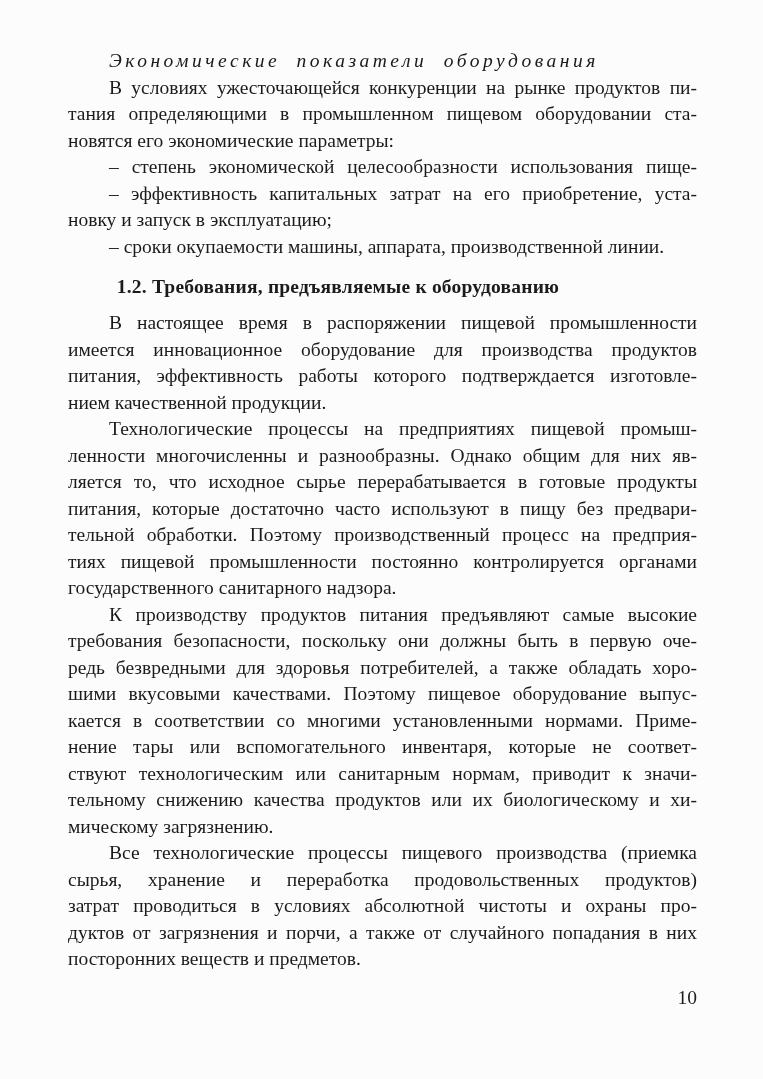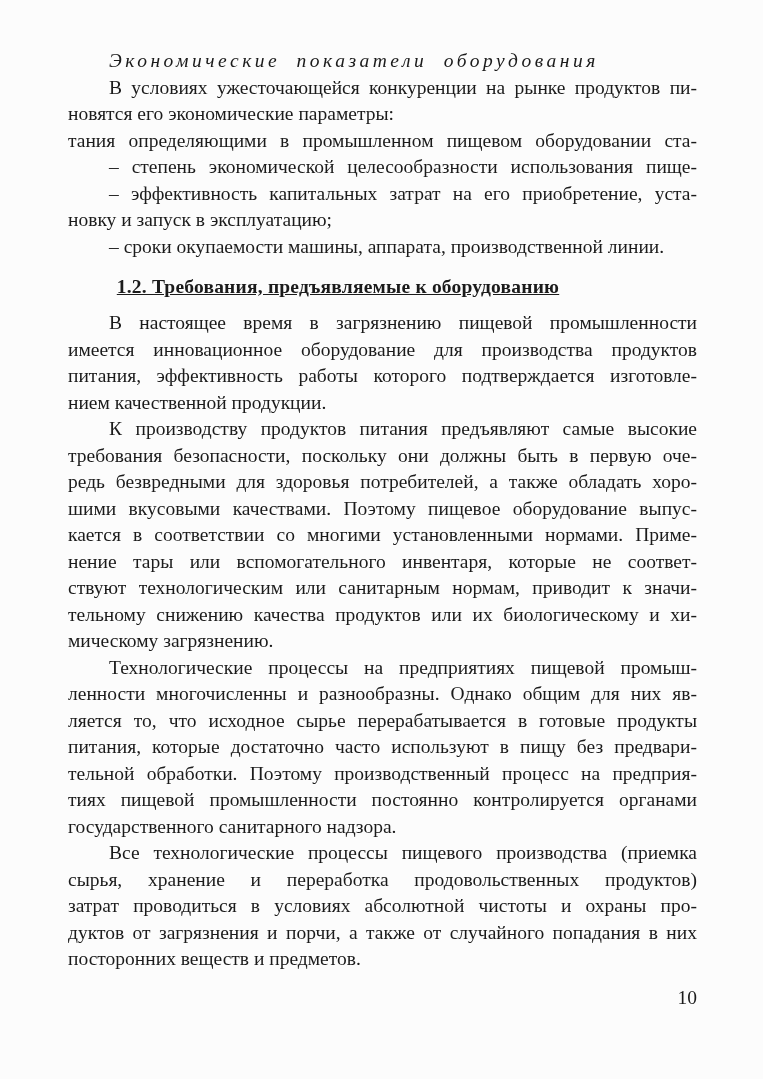--- a/index.html
+++ b/index.html
@@ -33,80 +33,79 @@
   }
   .block.section-heading {
     font-weight: bold;
     margin: 13px 130px 10px 41px;
     line-height: 27px;
   }
   .block.section-heading .line {
     text-align: right;
     text-align-last: center;
     letter-spacing: 0.2px;
-    text-decoration: underline;
   }
   .footer {
     margin-top: 12px;
     text-align: right;
   }
 </style>
 </head>
 <body>
 
 <div class="page">
   <main>
       <div class="block spaced-italic-heading">
         <div class="line first last">Экономические показатели оборудования</div>
       </div>
       <div class="block paragraph">
         <div class="line first">В условиях ужесточающейся конкуренции на рынке продуктов пи-</div>
+        <div class="line">тания определяющими в промышленном пищевом оборудовании ста-</div>
         <div class="line last">новятся его экономические параметры:</div>
-        <div class="line">тания определяющими в промышленном пищевом оборудовании ста-</div>
       </div>
       <div class="block list-item">
         <div class="line first">– степень экономической целесообразности использования пище-</div>
       </div>
       <div class="block list-item">
         <div class="line first">– эффективность капитальных затрат на его приобретение, уста-</div>
         <div class="line last">новку и запуск в эксплуатацию;</div>
       </div>
       <div class="block list-item">
         <div class="line first last">– сроки окупаемости машины, аппарата, производственной линии.</div>
       </div>
       <div class="block section-heading">
         <div class="line first">1.2. Требования, предъявляемые к оборудованию</div>
       </div>
       <div class="block paragraph">
-        <div class="line first">В настоящее время в загрязнению пищевой промышленности</div>
+        <div class="line first">В настоящее время в распоряжении пищевой промышленности</div>
         <div class="line">имеется инновационное оборудование для производства продуктов</div>
         <div class="line">питания, эффективность работы которого подтверждается изготовле-</div>
         <div class="line last">нием качественной продукции.</div>
+      </div>
+      <div class="block paragraph">
+        <div class="line first">Технологические процессы на предприятиях пищевой промыш-</div>
+        <div class="line">ленности многочисленны и разнообразны. Однако общим для них яв-</div>
+        <div class="line">ляется то, что исходное сырье перерабатывается в готовые продукты</div>
+        <div class="line">питания, которые достаточно часто используют в пищу без предвари-</div>
+        <div class="line">тельной обработки. Поэтому производственный процесс на предприя-</div>
+        <div class="line">тиях пищевой промышленности постоянно контролируется органами</div>
+        <div class="line last">государственного санитарного надзора.</div>
       </div>
       <div class="block paragraph">
         <div class="line first">К производству продуктов питания предъявляют самые высокие</div>
         <div class="line">требования безопасности, поскольку они должны быть в первую оче-</div>
         <div class="line">редь безвредными для здоровья потребителей, а также обладать хоро-</div>
         <div class="line">шими вкусовыми качествами. Поэтому пищевое оборудование выпус-</div>
         <div class="line">кается в соответствии со многими установленными нормами. Приме-</div>
         <div class="line">нение тары или вспомогательного инвентаря, которые не соответ-</div>
         <div class="line">ствуют технологическим или санитарным нормам, приводит к значи-</div>
         <div class="line">тельному снижению качества продуктов или их биологическому и хи-</div>
         <div class="line last">мическому загрязнению.</div>
       </div>
       <div class="block paragraph">
-        <div class="line first">Технологические процессы на предприятиях пищевой промыш-</div>
-        <div class="line">ленности многочисленны и разнообразны. Однако общим для них яв-</div>
-        <div class="line">ляется то, что исходное сырье перерабатывается в готовые продукты</div>
-        <div class="line">питания, которые достаточно часто используют в пищу без предвари-</div>
-        <div class="line">тельной обработки. Поэтому производственный процесс на предприя-</div>
-        <div class="line">тиях пищевой промышленности постоянно контролируется органами</div>
-        <div class="line last">государственного санитарного надзора.</div>
-      </div>
-      <div class="block paragraph">
         <div class="line first">Все технологические процессы пищевого производства (приемка</div>
         <div class="line">сырья, хранение и переработка продовольственных продуктов)</div>
         <div class="line">затрат проводиться в условиях абсолютной чистоты и охраны про-</div>
         <div class="line">дуктов от загрязнения и порчи, а также от случайного попадания в них</div>
         <div class="line last">посторонних веществ и предметов.</div>
       </div>
     </main>
   <div class="footer">10</div>
 </div>
 

